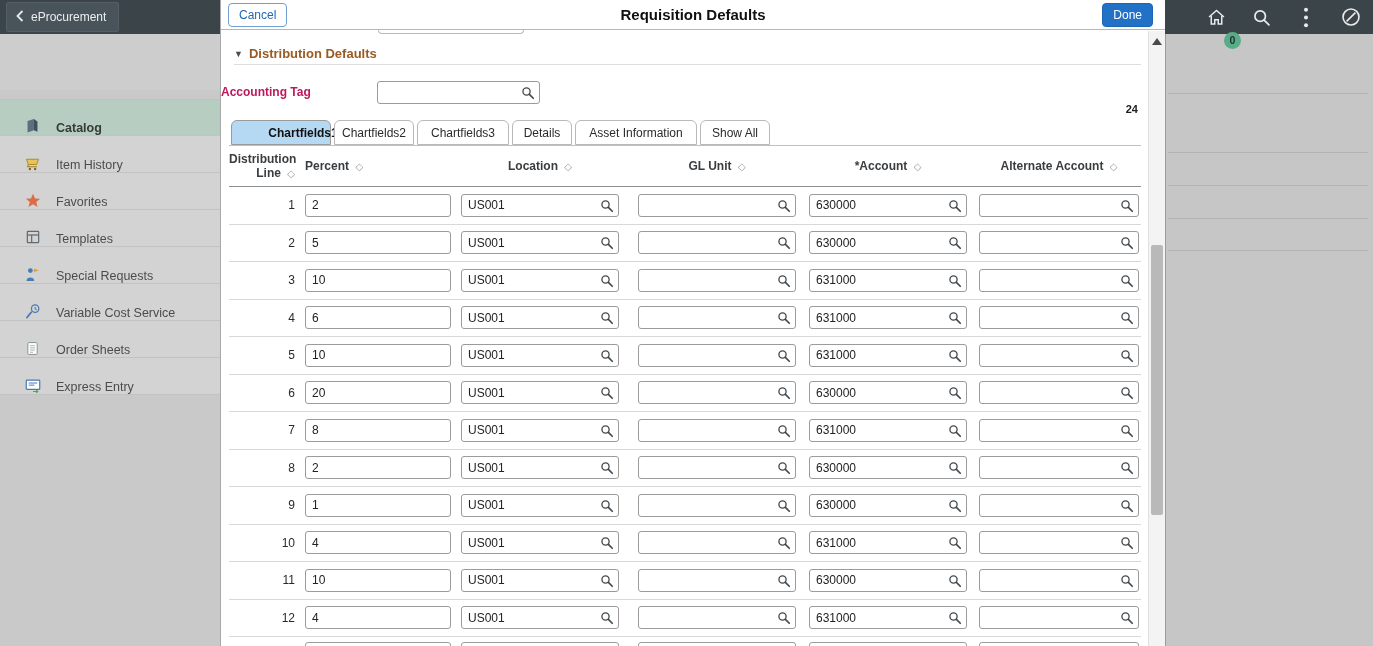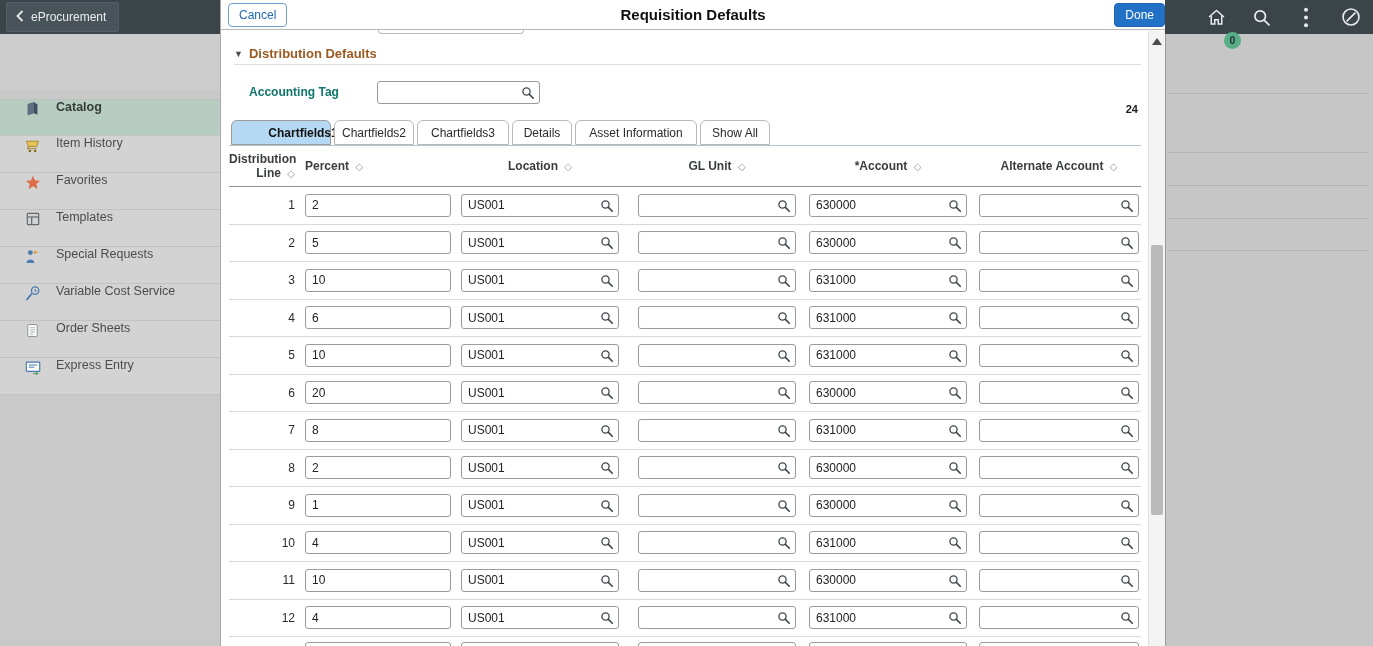--- a/index.html
+++ b/index.html
@@ -22,50 +22,50 @@
   .cart-badge{position:absolute;left:1224px;top:32px;width:17px;height:17px;border-radius:50%;
               background:#57ad86;color:#223038;font-size:10.5px;font-weight:bold;text-align:center;
               line-height:17px;z-index:3;}
   .checkout-btn{position:absolute;left:1263px;top:39px;width:84px;height:25px;background:#b9bfc5;
                 border-radius:3px;color:#9aa1a8;font-size:12px;display:flex;align-items:center;
                 justify-content:center;gap:6px;}
 
   
   .sidebar{position:absolute;left:0;top:99px;width:220px;z-index:1;}
   .sb-item{height:37px;background:#d3d3d3;border-bottom:1px solid #c2c2c2;display:flex;
-           align-items:flex-start;gap:14px;padding-left:23px;color:#4c4c4c;font-size:12.5px;cursor:pointer;}
+           align-items:flex-end;gap:14px;padding-left:23px;color:#4c4c4c;font-size:12.5px;cursor:pointer;}
   .sb-item:first-child{border-top:1px solid #c0c0c0;}
   .sb-item.selected{background:#b7cdc2;color:#363b39;font-weight:600;}
   .sb-icon{width:19px;height:18px;display:flex;align-items:center;justify-content:center;}
 
   
   .band-right{position:absolute;left:1165px;top:34px;width:208px;height:612px;background:#c6c6c6;
               border-left:1px solid #9b9b9b;}
   .band-right .bline{position:absolute;left:2px;right:5px;height:1px;background:#b4b4b4;}
 
   
   .modal{position:absolute;left:220px;top:0;width:945px;height:646px;background:#fff;
          border-left:1px solid #a9a9a9;z-index:4;}
   .modal-header{position:absolute;left:0;top:0;width:100%;height:30px;background:#fff;
                 border-bottom:1px solid #b6b6b6;z-index:6;}
   .modal-title{text-align:center;line-height:29px;font-size:15px;font-weight:bold;color:#101010;}
   .cancel-btn{position:absolute;left:7px;top:3px;height:24px;padding:0 10px;background:#fff;
               border:1px solid #6f9fd0;border-radius:4px;color:#2268b2;font-size:12px;cursor:pointer;}
-  .done-btn{position:absolute;right:0;top:3px;height:24px;padding:0 10px;background:#2171c7;
+  .done-btn{position:absolute;right:12px;top:3px;height:24px;padding:0 10px;background:#2171c7;
             border:1px solid #1d65b4;border-radius:4px;color:#fff;font-size:12px;cursor:pointer;}
   .partial-top-field{position:absolute;left:157px;top:18px;width:146px;height:16px;
                      border:1px solid #b9b9b9;border-top:none;border-radius:0 0 4px 4px;z-index:5;}
 
   .section-title{position:absolute;left:13px;top:46px;font-size:13px;font-weight:bold;color:#9a5a21;
                  display:flex;align-items:center;gap:6px;cursor:pointer;}
   .section-title .tri{font-size:9px;color:#4c4c4c;}
   .section-rule{position:absolute;left:13px;top:64px;width:907px;height:1px;background:#dedede;}
 
-  .acct-label{position:absolute;left:0;top:81px;width:146px;text-align:center;font-size:12px;
-              font-weight:600;color:#0f766e;line-height:22px;}
+  .acct-label{position:absolute;left:0;top:81px;width:146px;text-align:left;font-size:12px;
+              font-weight:600;color:#be185d;line-height:22px;}
   .acct-input-wrap{position:absolute;left:156px;top:81px;width:163px;height:22px;}
   .row-count{position:absolute;right:27px;top:103px;font-size:11px;font-weight:bold;color:#1c1c1c;}
 
   
   .tabs{position:absolute;left:10px;top:120px;display:flex;gap:3px;}
   .tab{height:25px;background:#fff;border:1px solid #b9b9b9;border-radius:6px 6px 0 0;
        font-size:12px;color:#2b2b2b;display:flex;align-items:center;justify-content:center;cursor:pointer;}
   .tab.selected{background:#b5d8f3;border-color:#9b9b9b;font-weight:bold;color:#111;padding-left:44px;}
 
   

